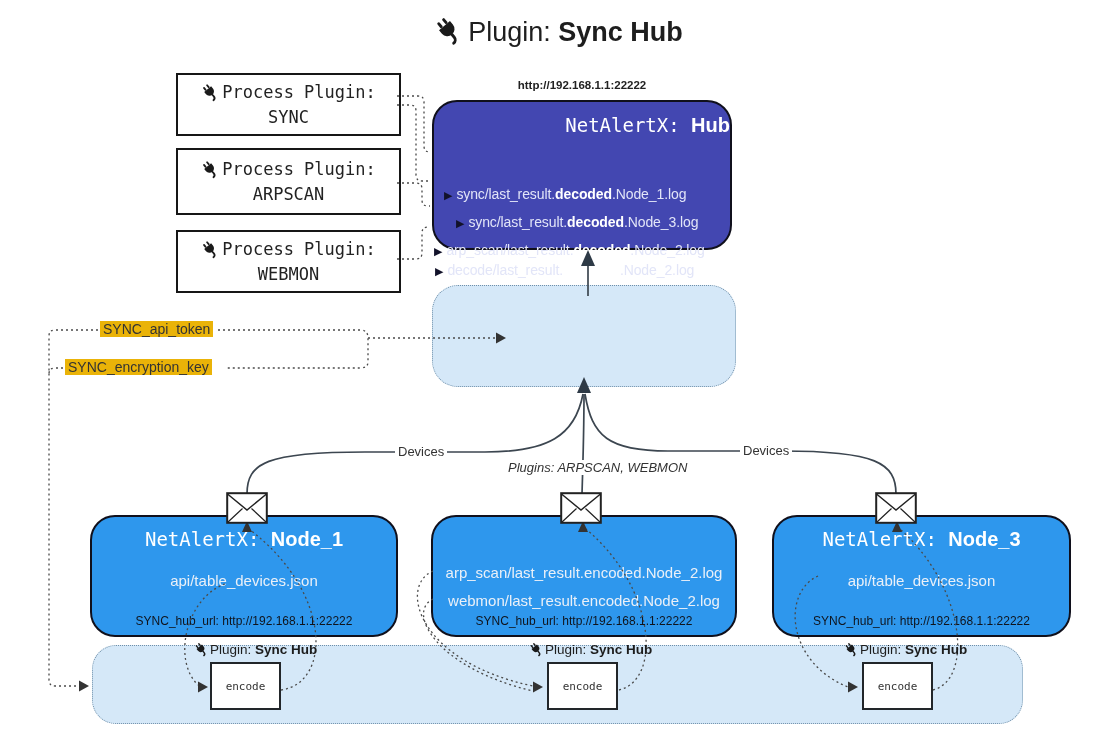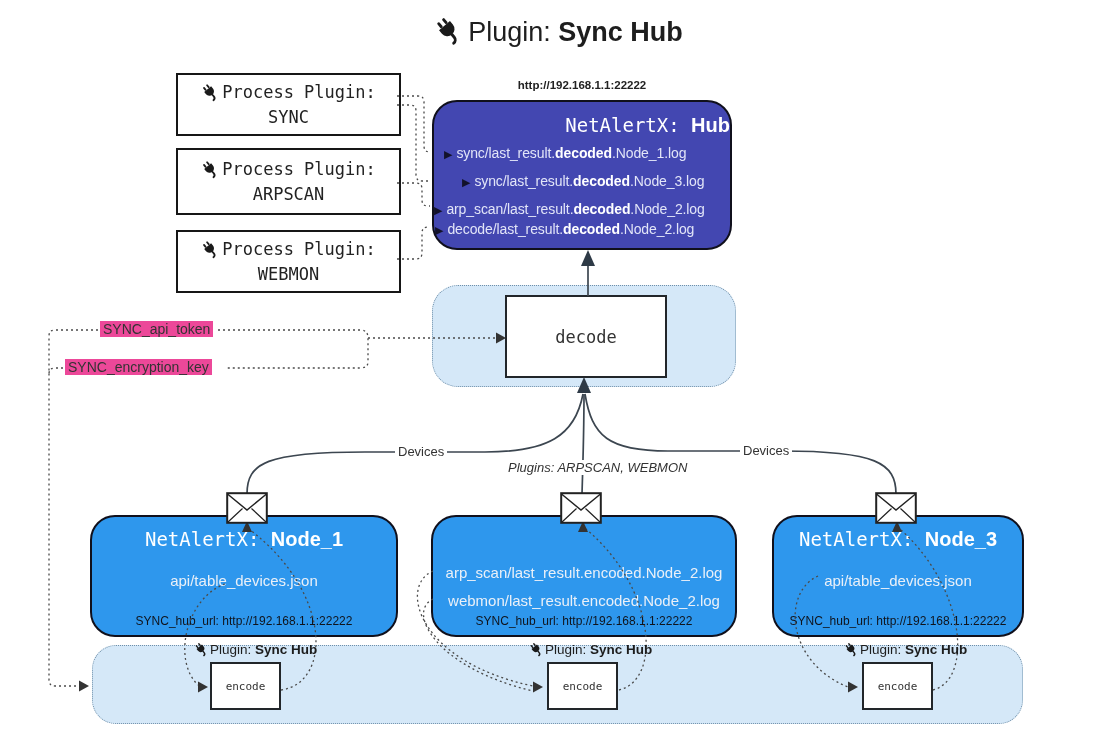--- a/index.html
+++ b/index.html
@@ -20,47 +20,47 @@
   .pbox .plug{width:19px;height:19px;vertical-align:-4px;margin-right:2px;}
   .pbox1{top:73px;height:59px;} .pbox2{top:148px;height:63px;} .pbox3{top:230px;height:59px;}
 
   
   .hub-url{left:432px;top:79px;width:300px;text-align:center;font-size:11.5px;font-weight:600;color:#222;z-index:2;}
   .hub{left:432px;top:100px;width:300px;height:150px;background:#4347B1;border:2px solid #10101c;
        border-radius:25px;box-sizing:border-box;z-index:2;color:#fff;}
   .hub-title{position:absolute;left:0;right:0;top:12px;text-align:right;
              font-family:"DejaVu Sans Mono",monospace;font-size:19px;color:#fff;}
   .hub-title b{font-family:"Liberation Sans",sans-serif;font-size:20px;font-weight:700;}
-  .hublog{position:absolute;left:0;height:20px;white-space:nowrap;font-size:14px;color:#e2e5f8;letter-spacing:-0.1px;}
+  .hublog{position:absolute;left:0;height:20px;white-space:nowrap;font-size:14px;color:#e2e5f8;letter-spacing:-0.1px;margin-top:41px;}
   .hublog b{color:#fff;font-weight:700;}
   .hublog .mk{color:#12122a;font-size:11px;margin-right:4px;}
-  .hl1{top:43px;padding-left:10px;} .hl2{top:71px;padding-left:28px;}
+  .hl1{top:43px;padding-left:10px;} .hl2{top:71px;padding-left:22px;}
   .hl3{top:99px;padding-left:0;}  .hl4{top:119px;padding-left:1px;}
 
   
   .panel{background:#D5E8F8;border:1.6px dotted #6f8fa9;box-sizing:border-box;z-index:1;}
   .decode-panel{left:432px;top:285px;width:304px;height:102px;border-radius:26px;}
   .iobox{background:#fff;border:2px solid #22262a;box-sizing:border-box;z-index:3;
          display:flex;align-items:center;justify-content:center;
          font-family:"DejaVu Sans Mono",monospace;color:#333;}
   .decode-box{left:505px;top:295px;width:162px;height:83px;font-size:17px;}
 
   
-  .seclabel{font-size:14px;color:#333;background:#ec4899;padding:0 3px;z-index:6;white-space:nowrap;}
+  .seclabel{font-size:14px;color:#333;background:#eab308;padding:0 3px;z-index:6;white-space:nowrap;}
   .sec1{left:100px;top:321px;} .sec2{left:65px;top:359px;}
 
   
   .edgelabel{font-size:13px;color:#333;background:#fff;padding:0 3px;z-index:6;white-space:nowrap;}
   .el-left{left:395px;top:444px;} .el-right{left:740px;top:443px;}
   .el-center{left:505px;top:460px;background:#fff;font-style:italic;}
 
   
   .node{top:515px;height:122px;background:#2E97ED;border:2px solid #10101c;border-radius:25px;
         box-sizing:border-box;z-index:2;color:#fff;}
-  .node1{left:90px;width:308px;} .node2{left:431px;width:306px;} .node3{left:772px;width:252px;}
+  .node1{left:90px;width:308px;} .node2{left:431px;width:306px;} .node3{left:772px;width:299px;}
   .node-title{position:absolute;left:0;right:0;top:11px;text-align:center;
               font-family:"DejaVu Sans Mono",monospace;font-size:19px;color:#fff;white-space:nowrap;}
   .node-title b{font-family:"Liberation Sans",sans-serif;font-size:20px;font-weight:700;}
   .nfile{position:absolute;left:0;right:0;text-align:center;font-size:15px;color:#eaf0f8;white-space:nowrap;}
   .n1f1{top:55px;} .n2f1{top:47px;} .n2f2{top:75px;} .n3f1{top:55px;}
   .nurl{position:absolute;left:0;right:0;bottom:7px;text-align:center;font-size:12px;font-weight:400;color:#10141c;white-space:nowrap;}
 
   
   .env{width:42px;height:32px;z-index:6;}
   .env1{left:226px;top:492px;} .env2{left:560px;top:492px;} .env3{left:875px;top:492px;}
@@ -164,21 +164,20 @@
   <div class="abs hub-url">http://192.168.1.1:22222</div>
   <div class="abs hub">
     <div class="hub-title"><span>NetAlertX:</span> <b>Hub</b></div>
     <div class="hublog hl1"><span class="mk">▶</span><span>sync/last_result.</span><b>decoded</b><span>.Node_1.log</span></div>
     <div class="hublog hl2"><span class="mk">▶</span><span>sync/last_result.</span><b>decoded</b><span>.Node_3.log</span></div>
     <div class="hublog hl3"><span class="mk">▶</span><span>arp_scan/last_result.</span><b>decoded</b><span>.Node_2.log</span></div>
     <div class="hublog hl4"><span class="mk">▶</span><span>decode/last_result.</span><b>decoded</b><span>.Node_2.log</span></div>
   </div>
 
   <div class="abs panel decode-panel"></div>
-  <div class="abs iobox decode-box">decode</div>
 
   <div class="abs seclabel sec1">SYNC_api_token</div>
   <div class="abs seclabel sec2">SYNC_encryption_key</div>
 
   <div class="abs edgelabel el-left">Devices</div>
   <div class="abs edgelabel el-center">Plugins: ARPSCAN, WEBMON</div>
   <div class="abs edgelabel el-right">Devices</div>
 
   <div class="abs node node1">
     <div class="node-title"><span>NetAlertX:</span> <b>Node_1</b></div>

